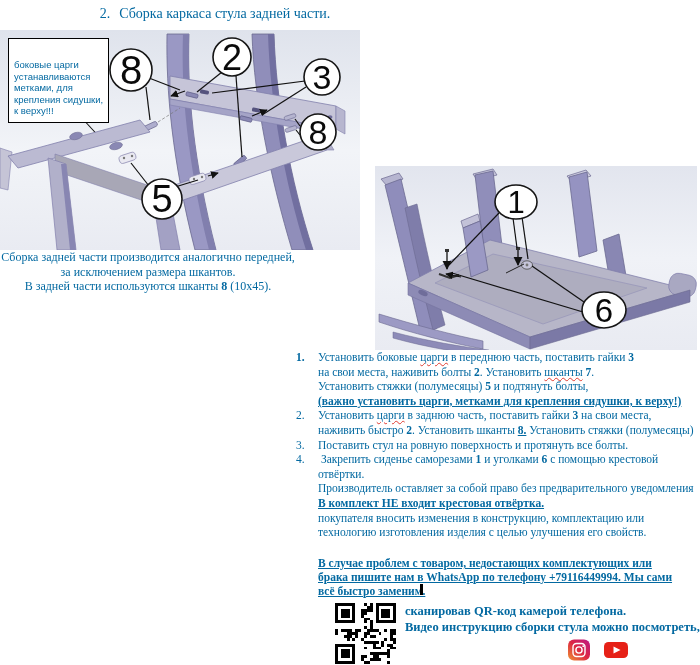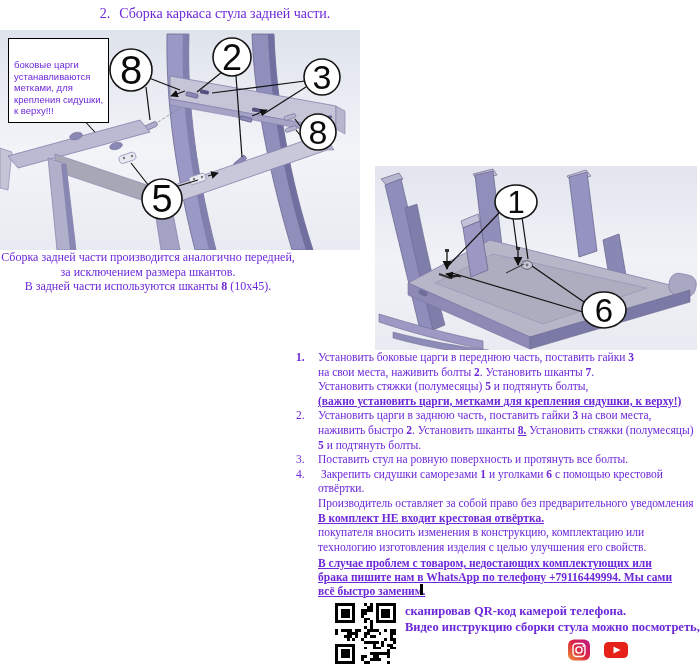--- a/index.html
+++ b/index.html
@@ -1,21 +1,21 @@
 <!DOCTYPE html>
 <html><head>
 <meta charset="utf-8">
 <style>
   html,body{margin:0;padding:0;background:#fff;}
   .page{position:relative;width:700px;height:665px;background:#fff;overflow:hidden;
-        font-family:"Liberation Serif","DejaVu Serif",serif;color:#6d28d9;}
+        font-family:"Liberation Serif","DejaVu Serif",serif;color:#0369a1;}
   .abs{position:absolute;}
   .b{font-weight:bold;}
   .u{text-decoration:underline;text-decoration-thickness:1px;}
-  .sq{text-decoration-style:wavy;text-decoration-color:#e03c31;text-decoration-thickness:1px;}
+  .sq{text-decoration:underline;text-decoration-style:wavy;text-decoration-color:#e03c31;text-decoration-thickness:1px;}
   .rline{white-space:pre;}
   
   .title2{left:55px;top:6px;width:320px;text-align:center;font-size:14px;}
   .title2 .hnum{margin-right:9px;}
   .title3{left:405px;top:139px;font-size:13.5px;margin-top:44px;}
   .title3 .hnum{margin-right:14px;}
   
   .note-box{left:8px;top:38px;width:90px;border:1.5px solid #000;background:#fff;
             font-family:"Liberation Sans","DejaVu Sans",sans-serif;font-size:9.5px;line-height:11.5px;
             padding:20px 4px 5px 5px;}
@@ -268,33 +268,32 @@
           <div class="rline"><span>на свои места, наживить болты </span><span class="b">2</span><span>. Установить </span><span class="sq">шканты</span><span> </span><span class="b">7</span><span>.</span></div>
           <div class="rline"><span>Установить стяжки (полумесяцы) </span><span class="b">5</span><span> и подтянуть болты,</span></div>
           <div class="rline"><span class="b u">(важно установить царги, метками для крепления сидушки, к верху!)</span></div>
         </div>
     </div>
     <div class="item">
       <span class="num"><span>2.</span></span>
       <div class="itext">
           <div class="rline"><span>Установить </span><span class="sq">царги</span><span> в заднюю часть, поставить гайки </span><span class="b">3</span><span> на свои места,</span></div>
           <div class="rline"><span>наживить быстро </span><span class="b">2</span><span>. Установить шканты </span><span class="b u">8.</span><span> Установить стяжки (полумесяцы)</span></div>
-          <div class="rline"><span class="b">5</span><span> и подтянуть болты.</span></div>
         </div>
     </div>
     <div class="item">
       <span class="num"><span>3.</span></span>
       <div class="itext">
           <div class="rline"><span>Поставить стул на ровную поверхность и протянуть все болты.</span></div>
         </div>
     </div>
     <div class="item">
       <span class="num"><span>4.</span></span>
       <div class="itext">
-          <div class="rline"><span> Закрепить сидушки саморезами </span><span class="b">1</span><span> и уголками </span><span class="b">6</span><span> с помощью крестовой</span></div>
+          <div class="rline"><span> Закрепить сиденье саморезами </span><span class="b">1</span><span> и уголками </span><span class="b">6</span><span> с помощью крестовой</span></div>
           <div class="rline"><span>отвёртки.</span></div>
           <div class="rline"><span>Производитель оставляет за собой право без предварительного уведомления</span></div>
           <div class="rline"><span class="b u">В комплект НЕ входит крестовая отвёртка.</span></div>
           <div class="rline"><span>покупателя вносить изменения в конструкцию, комплектацию или</span></div>
           <div class="rline"><span>технологию изготовления изделия с целью улучшения его свойств.</span></div>
         </div>
     </div>
   </div>
 
   <div class="abs whatsapp">

